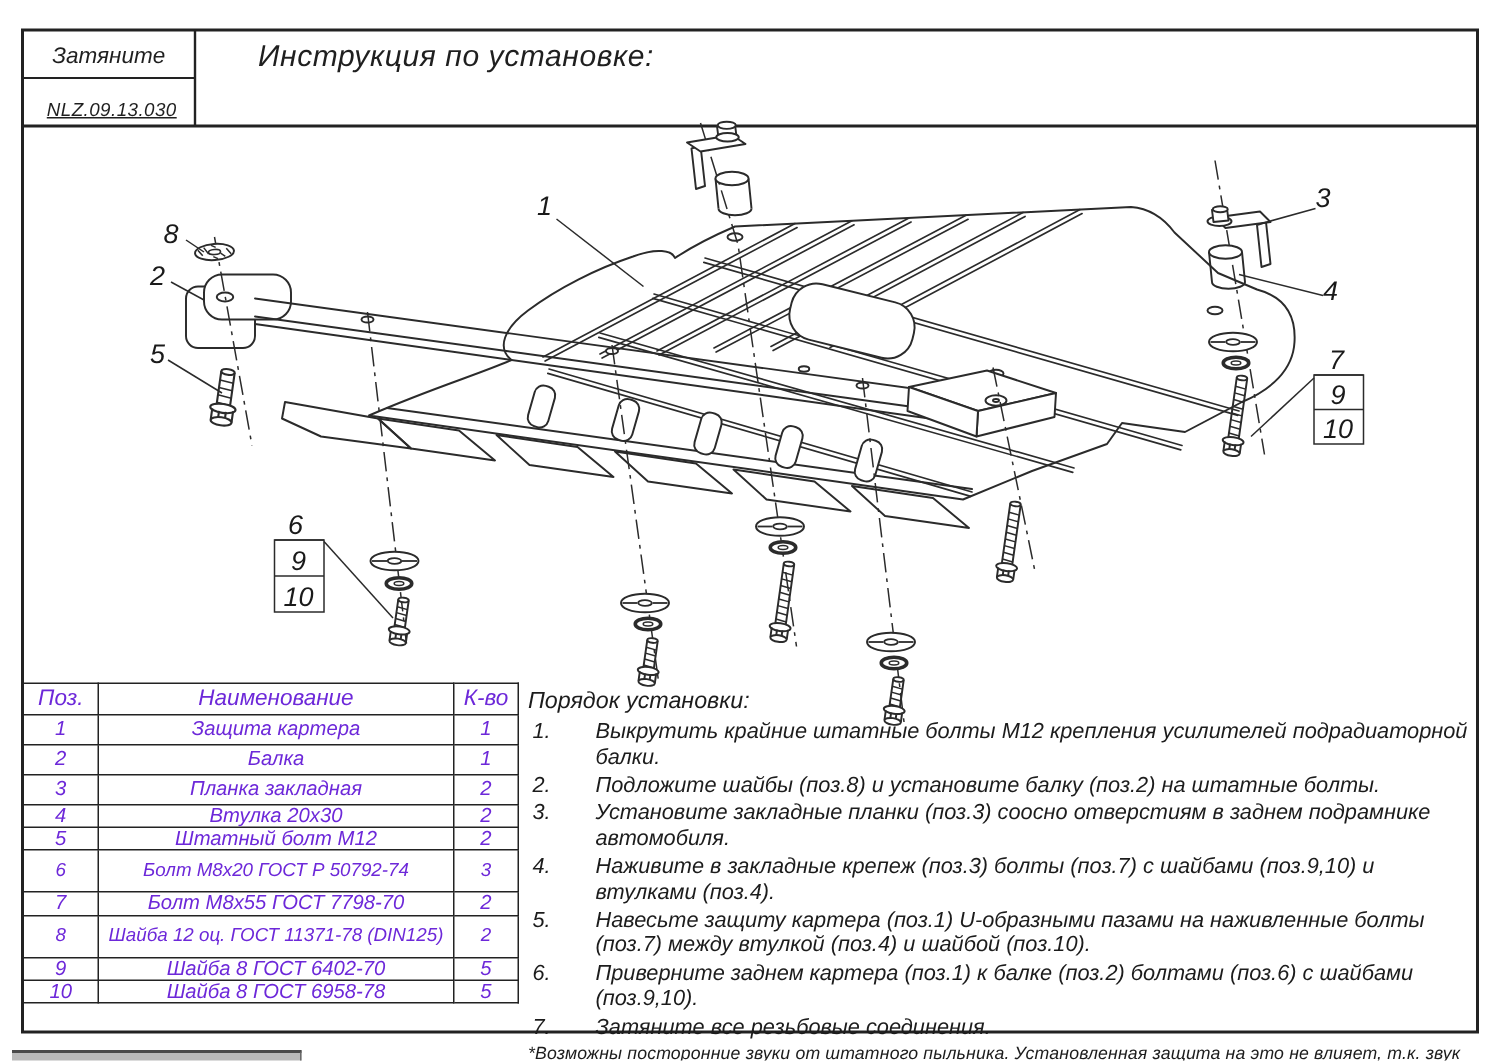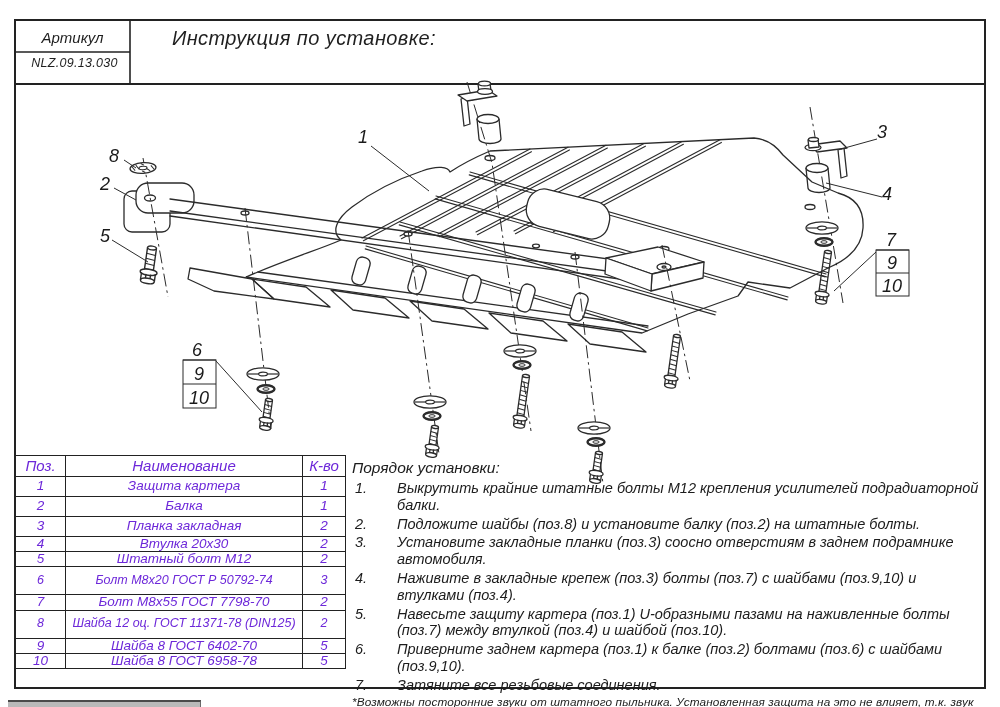--- a/index.html
+++ b/index.html
@@ -12,23 +12,23 @@
   .abs{position:absolute;}
   svg text{font-family:"Liberation Sans",sans-serif;}
 
   
   #hdr-article-label{
     left:15px;top:22px;width:115px;height:30px;
     display:flex;align-items:center;justify-content:center;
     font-style:italic;font-size:15px;
   }
   #hdr-article-number{
-    left:15px;top:48px;width:119px;height:30px;
+    left:15px;top:58px;width:119px;height:30px;
     display:flex;align-items:center;justify-content:center;
-    font-style:italic;font-size:12.5px;letter-spacing:.3px;
+    font-style:italic;font-size:12.5px;letter-spacing:.3px;text-decoration:underline;
   }
   #hdr-title{
     left:172px;top:24px;width:810px;height:60px;
     font-style:italic;font-size:20px;line-height:29px;letter-spacing:.4px;
     white-space:nowrap;
   }
 
   
   #parts-table{left:15px;top:455px;width:331px;}
   #parts-table table{
@@ -290,21 +290,21 @@
     <text x="109" y="162">8</text>
     <text x="192" y="356">6</text>
     <text x="194" y="380">9</text>
     <text x="189" y="404">10</text>
     <text x="886" y="246">7</text>
     <text x="887" y="269">9</text>
     <text x="882" y="292">10</text>
   </g>
 </svg>
 
-<div class="abs" id="hdr-article-label">Артикул</div>
+<div class="abs" id="hdr-article-label">Затяните</div>
 <div class="abs" id="hdr-article-number">NLZ.09.13.030</div>
 <div class="abs" id="hdr-title">
   <div>Инструкция по установке:</div>
 </div>
 
 <div class="abs" id="parts-table">
   <table>
     <colgroup>
         <col class="c-pos">
         <col class="c-name">

